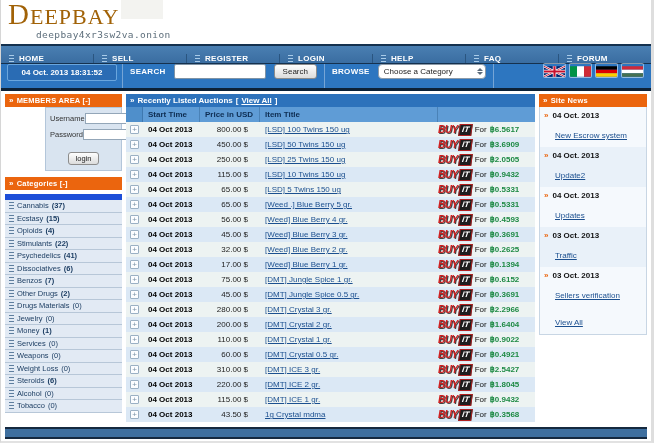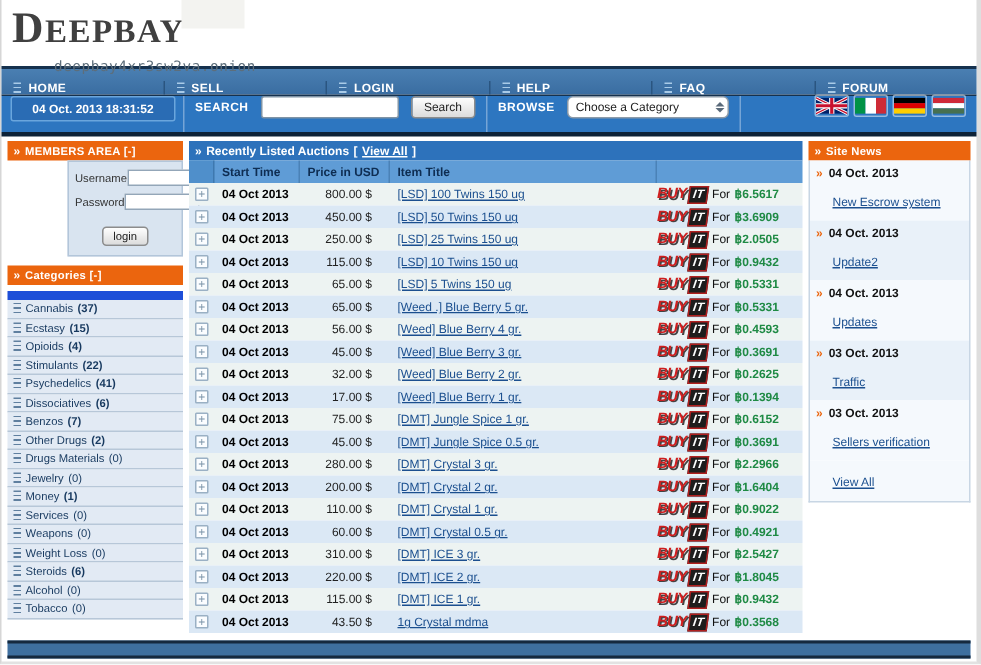--- a/index.html
+++ b/index.html
@@ -2,21 +2,21 @@
 <html><head>
 <meta charset="utf-8">
 <style>
   * { box-sizing: border-box; margin: 0; padding: 0; }
   html,body { width:654px; height:443px; }
   body { font-family:"Liberation Sans", sans-serif; background:#fff; position:relative; overflow:hidden; }
   .page { position:absolute; inset:0; background:#fff; border-left:1px solid #d6d6d6; border-right:3px solid #dedede; border-bottom:2px solid #e2e2e2; }
 
   
   .masthead { height:44px; position:relative; padding:1px 0 0 7px; }
-  .logo { font-family:"Liberation Serif", serif; font-weight:bold; color:#404040; letter-spacing:1px; line-height:36px; }
+  .logo { font-family:"Liberation Serif", serif; font-weight:normal; color:#a16207; letter-spacing:1px; line-height:26px; }
   .logo .cap { font-size:29px; }
   .logo .rest { font-size:22px; }
   .onion { font-family:"DejaVu Sans Mono", monospace; font-size:9.5px; color:#5d6e7b; margin:-3px 0 0 28px; letter-spacing:.4px; }
   .ghostbox { position:absolute; left:120px; top:0; width:42px; height:19px; background:#f3f3f0; }
 
   
   .mainnav { height:20px; display:flex; background:linear-gradient(#4a7fb2,#3a6da1); border-top:2px solid #15314e; border-bottom:1px solid #15314e;align-items:flex-end; }
   .nav-item { flex:1; display:flex; align-items:center; gap:5px; padding-left:8px; border-right:1px solid #2a5580; cursor:pointer; }
   .nav-item:last-child { border-right:none; }
   .nav-label { color:#fff; font-size:8px; font-weight:bold; letter-spacing:.3px; }
@@ -118,20 +118,24 @@
   <div class="nav-item">
     <span class="bullet-ico"></span>
     <span class="nav-label">HOME</span>
   </div>
 
   <div class="nav-item">
     <span class="bullet-ico"></span>
     <span class="nav-label">SELL</span>
   </div>
 
+  <div class="nav-item">
+    <span class="bullet-ico"></span>
+    <span class="nav-label">REGISTER</span>
+  </div>
 
   <div class="nav-item">
     <span class="bullet-ico"></span>
     <span class="nav-label">LOGIN</span>
   </div>
 
   <div class="nav-item">
     <span class="bullet-ico"></span>
     <span class="nav-label">HELP</span>
   </div>

